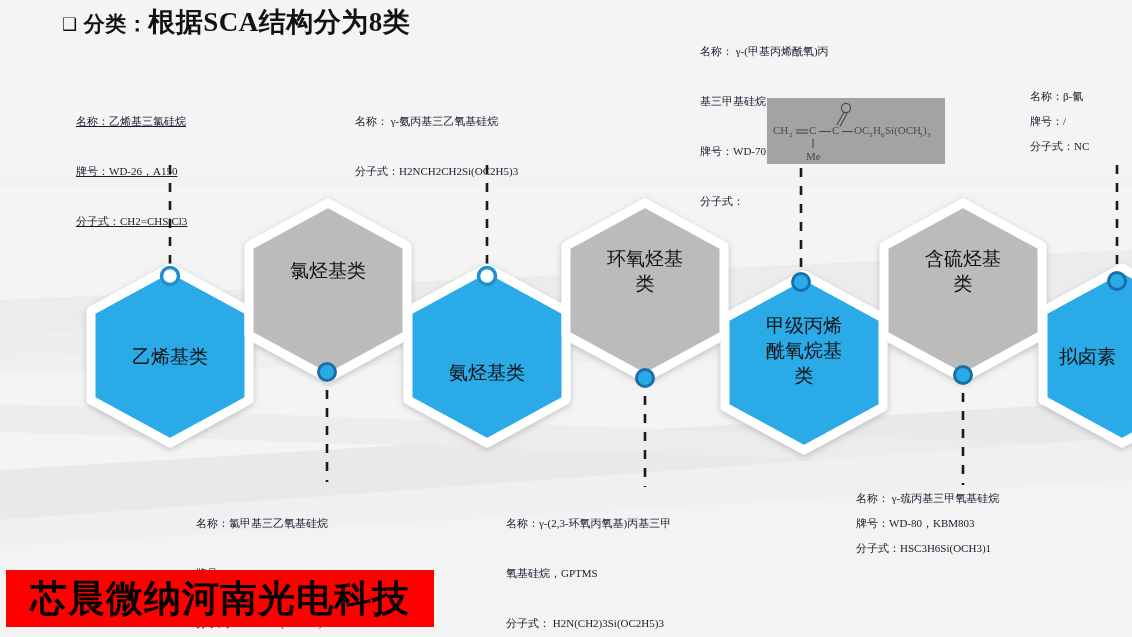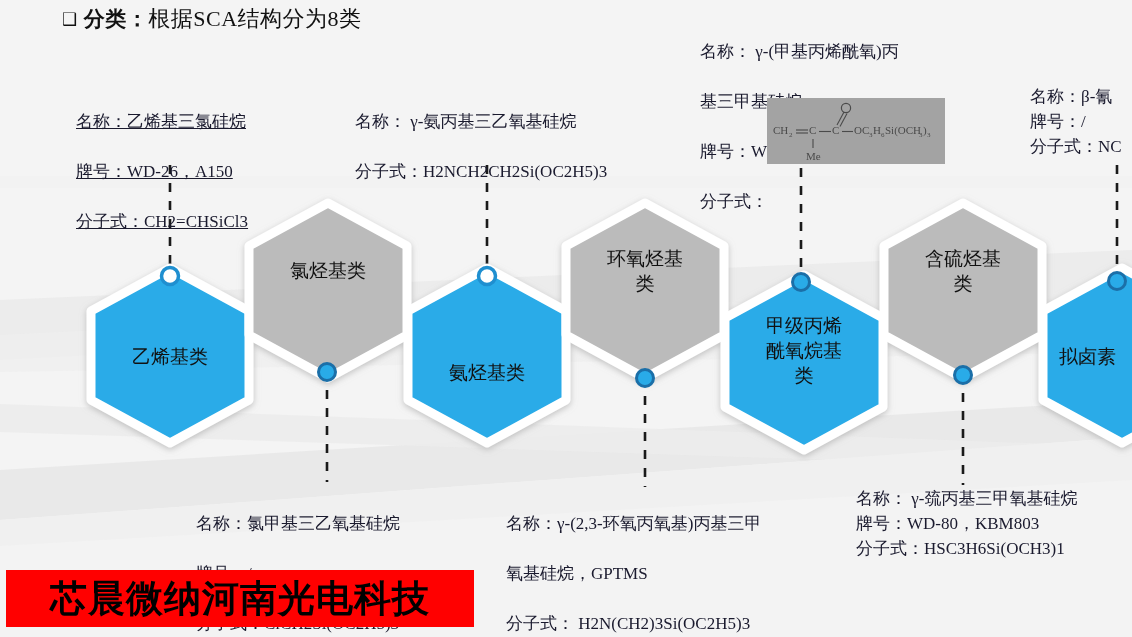--- a/index.html
+++ b/index.html
@@ -10,46 +10,46 @@
   }
   
   #bg{position:absolute;inset:0;z-index:0;}
   
   #title{
     position:absolute;left:62px;top:4px;z-index:6;
     font-size:21px;font-weight:bold;color:#111;
     white-space:nowrap;letter-spacing:.5px;
   }
   #title .sq{font-size:17px;vertical-align:1px;margin-right:6px;font-weight:bold;}
-  #title .tail{font-weight:normal;font-family:"Liberation Serif","DejaVu Serif",serif;font-size:22px;}
+  #title .tail{font-weight:bold;font-family:"Liberation Serif","DejaVu Serif",serif;font-size:27px;}
   
   #hexlayer{position:absolute;inset:0;z-index:3;}
   .hexlabel{
     position:absolute;z-index:4;
     color:#111;font-size:19px;line-height:25px;font-weight:normal;
     text-align:center;white-space:pre-line;
     font-family:"Liberation Sans","DejaVu Sans",sans-serif;
     pointer-events:none;
   }
   
   .callout{
     position:absolute;z-index:5;
     color:#1a1a2e;
-    font-size:17px;line-height:25px;
+    font-size:11px;line-height:25px;
     white-space:pre-line;
     font-family:"Liberation Serif","DejaVu Serif",serif;
   }
   
   #molbox{
     position:absolute;left:767px;top:98px;width:178px;height:66px;
     background:#a3a3a3;z-index:5;
   }
   
   #banner{
-    position:absolute;left:6px;top:570px;width:468px;height:57px;
+    position:absolute;left:6px;top:570px;width:428px;height:57px;
     background:#ff0000;z-index:7;
     display:flex;align-items:center;justify-content:center;
   }
   #banner span{
     font-size:37px;font-weight:bold;color:#000;letter-spacing:1px;
     font-family:"DejaVu Sans","Liberation Sans",sans-serif;
     white-space:nowrap;
   }
 </style>
 </head>

